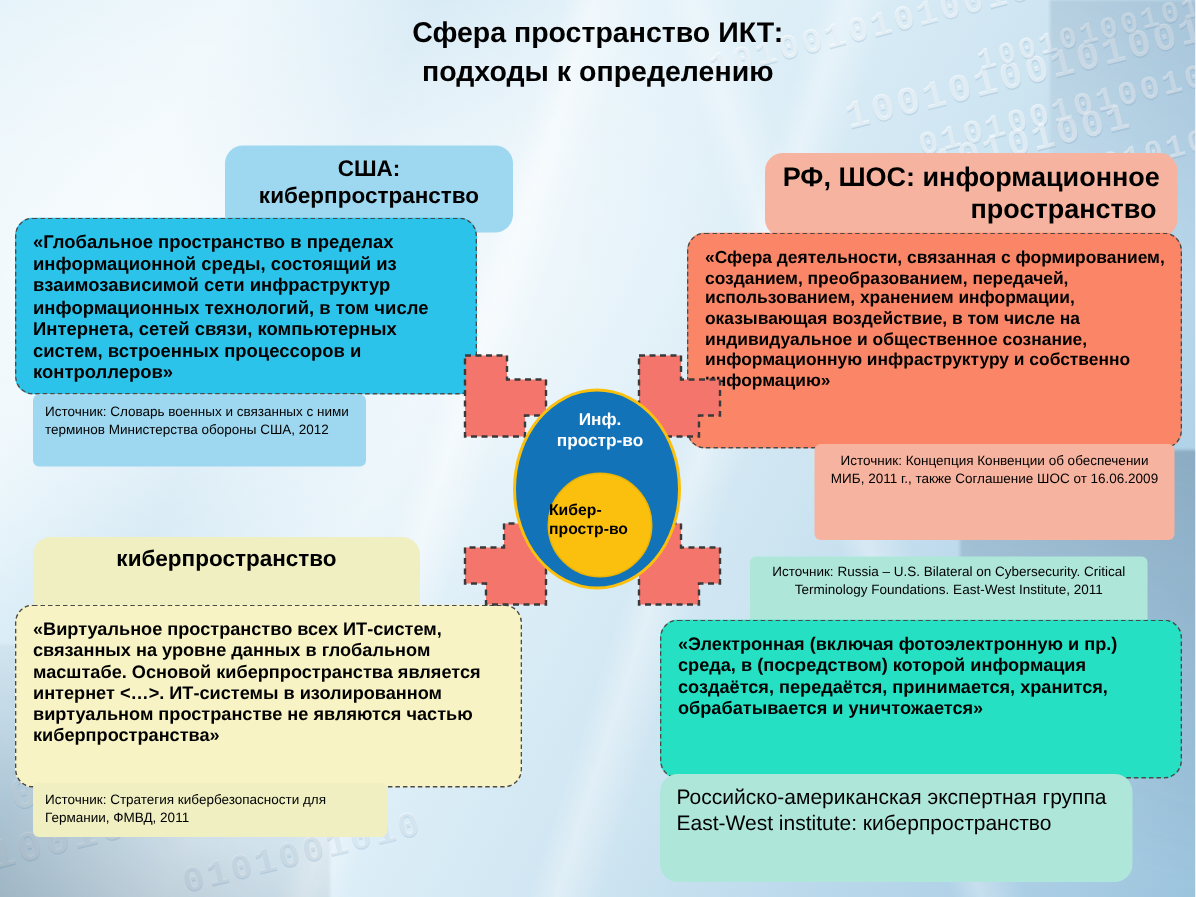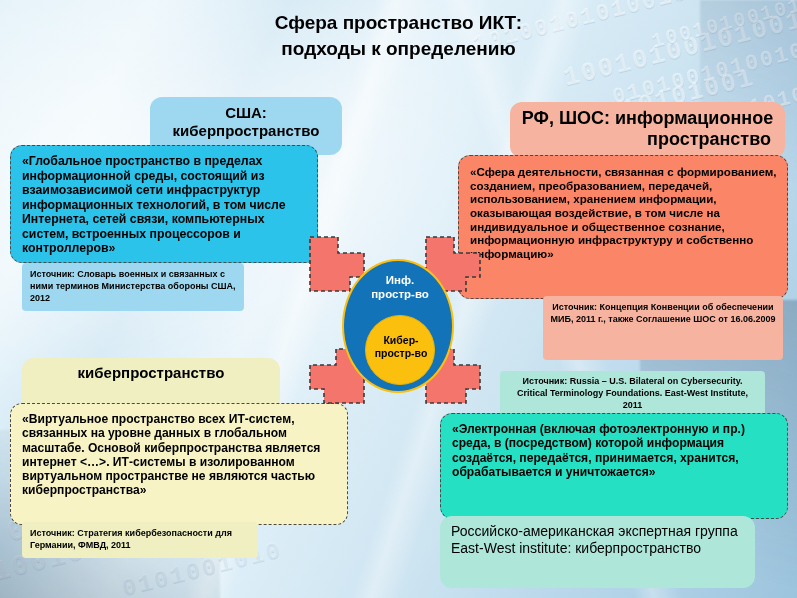--- a/index.html
+++ b/index.html
@@ -71,21 +71,21 @@
     border: 1px dashed #4a4a4a;
   }
   .hdr {
     font-weight: bold;
     text-align: center;
   }
   .body-txt {
     font-weight: bold;
   }
   .src {
-    font-weight: bold;
+    font-weight: normal;
     font-size: 9px;
     line-height: 1.35;
   }
 
   
   #usa-header {
     left: 150px; top: 97px; width: 192px; height: 58px;
     background: #9ED8F0;
     border-radius: 12px 12px 12px 12px;
     font-size: 15px;
@@ -212,21 +212,21 @@
     width: 70px; height: 70px;
     border-radius: 50%;
     background: #FBC00D;
     border: 1px solid #e8b408;
     box-sizing: border-box;
   }
   #circle-inner-label {
     position: absolute;
     left: 0; top: 18px;
     width: 70px;
-    text-align: center;
+    text-align: left;
     color: #000000;
     font-weight: bold;
     font-size: 10.5px;
     line-height: 1.22;
   }
   .arrow {
     position: absolute;
     width: 62px;
     height: 58px;
   }

